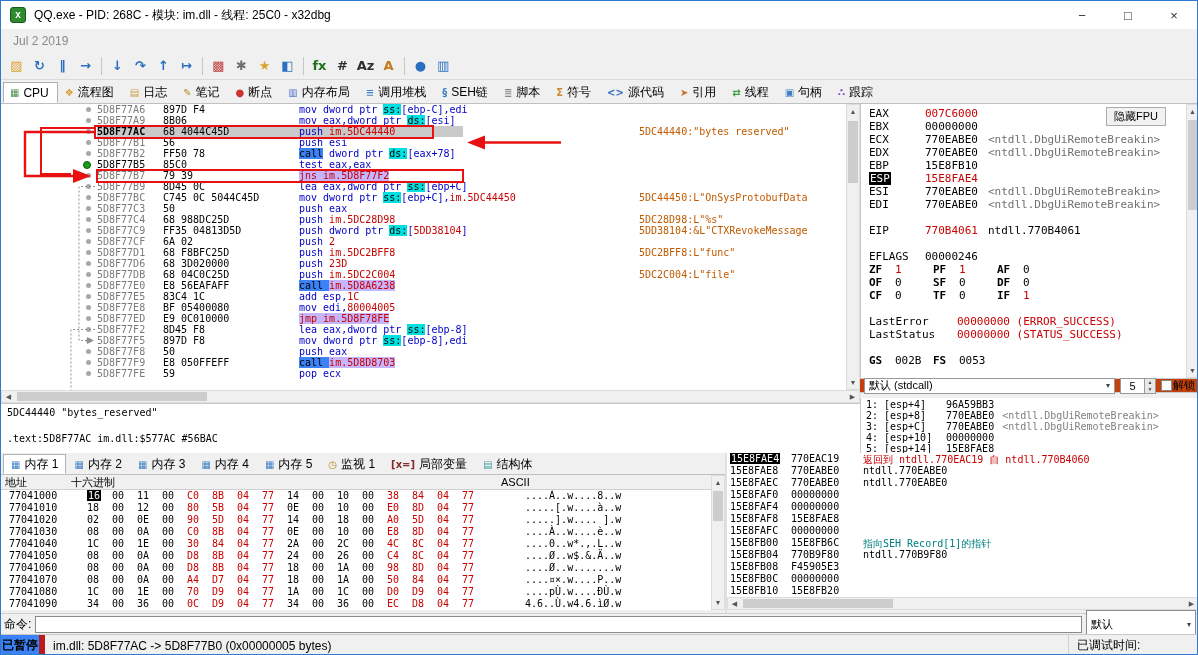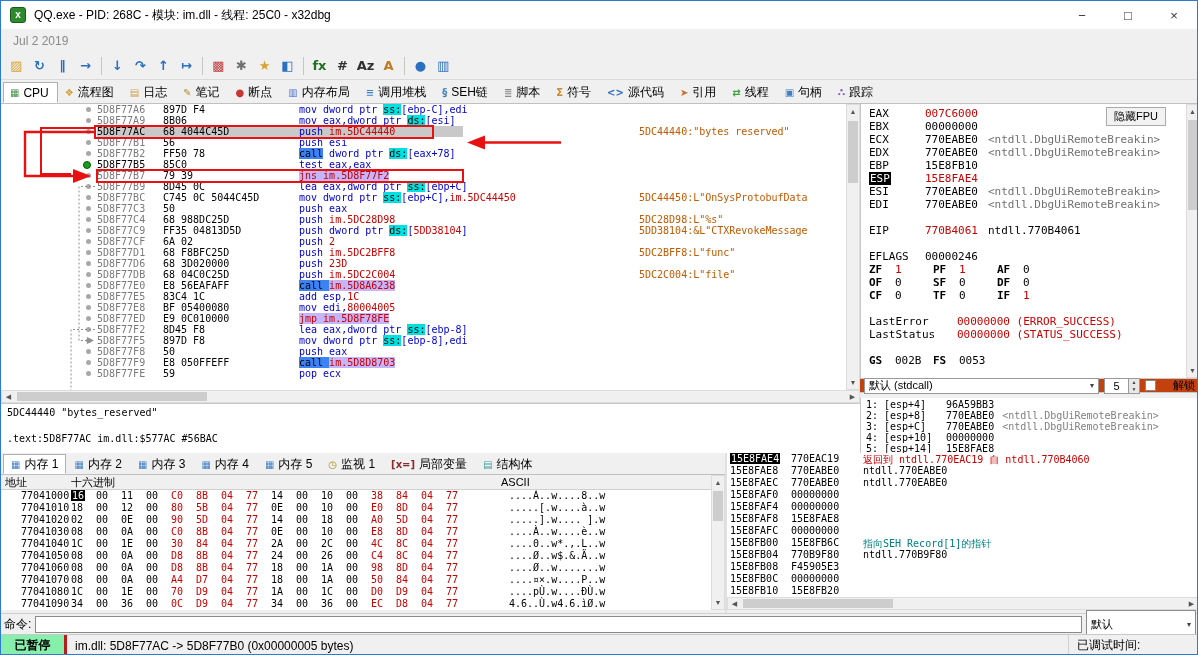--- a/index.html
+++ b/index.html
@@ -34,21 +34,21 @@
 
   
   #disasm{position:absolute;left:0;top:103px;width:845px;height:286px;background:#fff;overflow:hidden}
   .drow{display:flex;height:11px;line-height:11px;font:10px "DejaVu Sans Mono",monospace;white-space:pre;position:relative}
   .drow>*{position:relative;z-index:1}
   .drow.sel::before{content:"";position:absolute;left:96px;top:0;width:366px;height:11px;background:#c9c9c9;z-index:0}
   .dgut{width:96px;flex:none;text-align:right;padding-right:6px}
   .dot{display:inline-block;width:5px;height:5px;border-radius:50%;background:#a8a8a8;vertical-align:1px}
   .dot.green{width:8px;height:8px;background:#17a017;border:1px solid #085808;vertical-align:-1px}
   .daddr{width:66px;flex:none;color:#7a7a7a}
-  .drow.sel .daddr{color:#000;font-weight:normal}
+  .drow.sel .daddr{color:#000;font-weight:bold}
   .drow.bp .daddr{color:#000}
   .dbytes{width:136px;flex:none;color:#000}
   .dins{width:340px;flex:none;color:#0000c8}
   .dcom{flex:1;color:#c15a00;overflow:hidden}
   .sn{color:#c80000}
   .sg{background:#00e0e0;color:#000}
   .scm{background:#3b82f6;color:#000}
   .sct,.sjm,.sjt{background:#c4b5fd;color:#c80000}
   #disasm-svg{position:absolute;left:0;top:103px;width:845px;height:286px;pointer-events:none;z-index:3}
 
@@ -86,40 +86,40 @@
   .fval{display:inline-block;width:30px}
 
   
   #convrow{position:absolute;left:859px;top:377px;width:339px;height:15px;background:#c2410c;border-top:1px solid #c8c8c8;border-bottom:1px solid #c8c8c8;display:flex;align-items:center;gap:5px;padding:0 4px}
   #convcombo{flex:1;height:16px;background:#fff;border:1px solid #999;font-size:11px;display:flex;align-items:center;padding:0 4px;white-space:nowrap}
   .chev{margin-left:auto;font-size:8px;color:#444}
   #spin{width:36px;height:16px;background:#fff;border:1px solid #999;display:flex}
   #spinval{flex:1;font-size:11px;text-align:center;line-height:14px}
   #spinarrows{width:11px;display:flex;flex-direction:column;border-left:1px solid #999}
   #spinarrows .sparrow{flex:1;font-size:5px;line-height:7px;text-align:center;color:#444;background:#e8e8e8}
-  #unlock{display:flex;align-items:center;gap:17px;font-size:11px;white-space:nowrap}
+  #unlock{display:flex;align-items:center;gap:1px;font-size:11px;white-space:nowrap}
   #unlockbox{width:11px;height:11px;border:1px solid #888;background:#fff;flex:none}
 
   
   #args{position:absolute;left:859px;top:397px;width:339px;height:55px;background:#fff;border-left:1px solid #c8c8c8;padding-top:1px;overflow:hidden}
   .arow{display:flex;height:11px;line-height:11px;font:10px "DejaVu Sans Mono",monospace;padding-left:5px;white-space:pre}
   .aidx{width:18px;flex:none}
   .aexpr{width:62px;flex:none}
   .anote{color:#808080;margin-left:8px}
 
   
   #btabs{position:absolute;left:0;top:452px;width:724px;height:22px;background:#f0f0f0;display:flex;align-items:flex-end;border-bottom:1px solid #c0c0c0;padding-left:2px}
   #btabs .tab{height:20px;padding:1px 7px}
   #memheader{position:absolute;left:0;top:474px;width:710px;height:15px;background:#f0f0f0;border-bottom:1px solid #d0d0d0;display:flex;font-size:11px;line-height:14px}
   .mh1{width:70px;padding-left:4px;flex:none}
   .mh2{width:430px;flex:none}
   .mh3{flex:1}
   #memrows{position:absolute;left:0;top:489px;width:710px;height:120px;background:#fff;overflow:hidden}
   .mrow{display:flex;height:12px;line-height:12px;font:10px "DejaVu Sans Mono",monospace;white-space:pre}
-  .maddr{width:70px;padding-left:20px;flex:none}
+  .maddr{width:86px;padding-left:8px;flex:none}
   .mhex{width:430px;flex:none}
   .mb{display:inline-block;width:25px}
   .mb.red{color:#c80000}
   .mascii{padding-left:8px}
   #vsplit{position:absolute;left:724px;top:452px;width:2px;height:160px;background:#e0e0e0}
 
   
   #stack{position:absolute;left:726px;top:452px;width:472px;height:144px;background:#fff;overflow:hidden}
   .srow{display:flex;height:12px;line-height:12px;font:10px "DejaVu Sans Mono",monospace;white-space:pre}
   .saddr{width:64px;flex:none;padding-left:3px}
@@ -128,21 +128,21 @@
   .snote.red{color:#c80000}
   .snote.teal{color:#008080}
 
   
   #cmdbar{position:absolute;left:0;top:612px;width:1198px;height:21px;background:#f0f0f0;display:flex;align-items:center;padding:0 3px;gap:4px;border-top:1px solid #d0d0d0}
   #cmdinput{flex:1;height:17px;border:1px solid #8a8a8a;background:#fff;font:11px "DejaVu Sans Mono",monospace;padding:0 3px}
   #cmdcombo{width:110px;height:17px;border:1px solid #8a8a8a;background:#fff;font-size:11px;display:flex;align-items:center;padding:13px 4px}
 
   
   #statusbar{position:absolute;left:0;top:633px;width:1198px;height:22px;background:#f0f0f0;border-top:1px solid #c8c8c8;display:flex;align-items:stretch}
-  #statusstate{width:66px;background:#86efac;border-right:3px solid #b91c1c;display:flex;align-items:center;justify-content:center;font-weight:bold}
+  #statusstate{width:44px;background:#3b82f6;border-right:6px solid #b91c1c;display:flex;align-items:center;justify-content:center;font-weight:bold}
   #statusmsg{flex:1;display:flex;align-items:center;padding-left:8px;border-right:1px solid #d0d0d0}
   #statusright{width:130px;display:flex;align-items:center;padding-left:8px}
 </style>
 </head>
 <body>
 
 <div id="win">
 
   <div id="titlebar">
     <div id="appicon">x</div>

